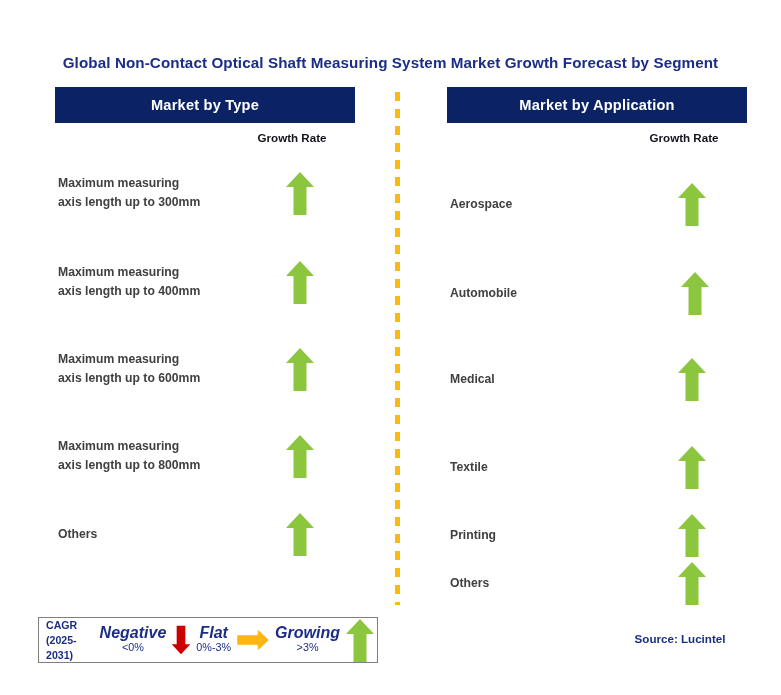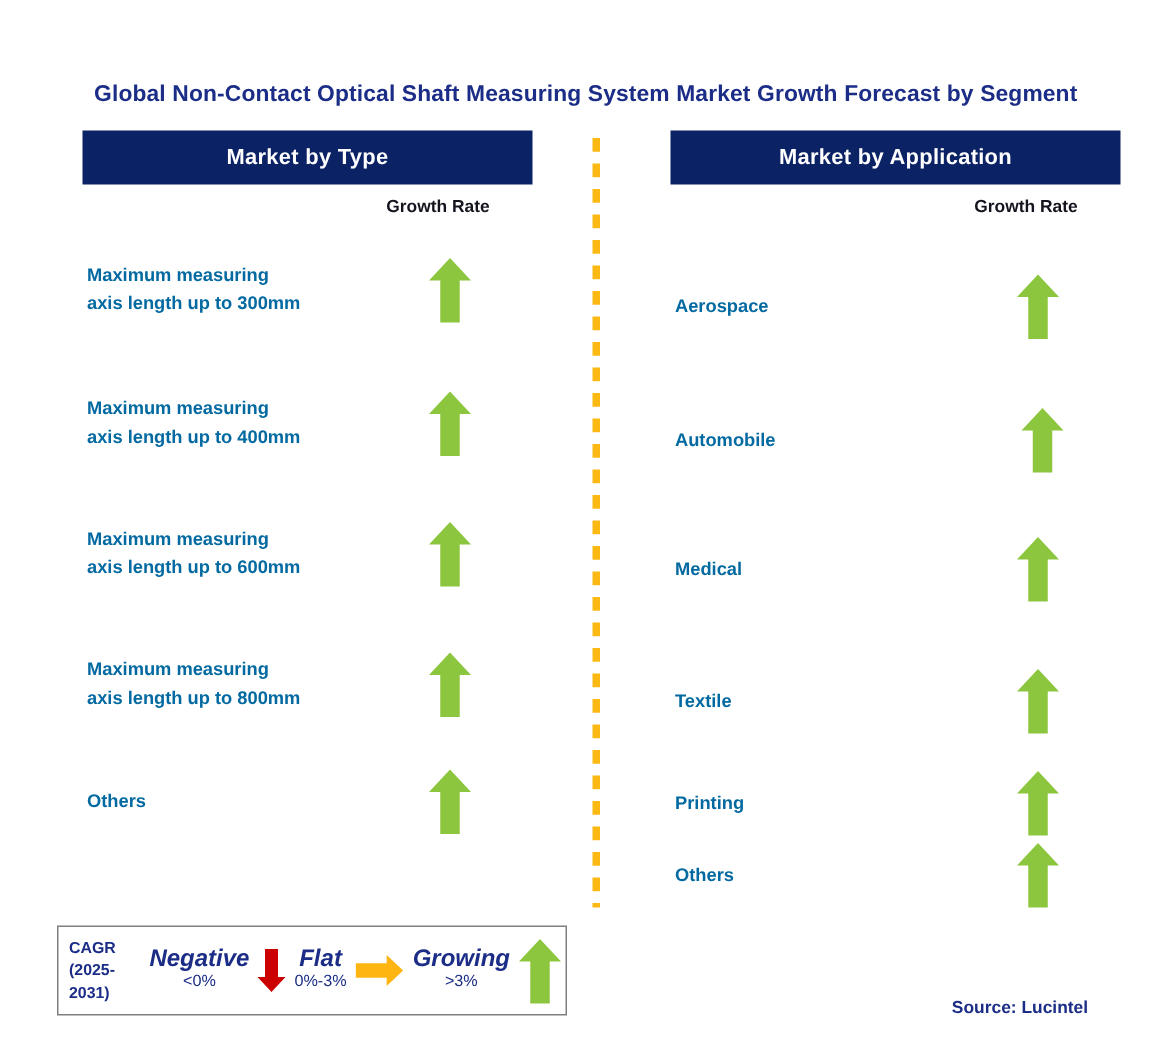--- a/index.html
+++ b/index.html
@@ -74,21 +74,21 @@
     left: 0;
     width: 300px;
     height: 56px;
     display: flex;
     align-items: center;
   }
   .seg-label {
     width: 190px;
     font-size: 12.2px;
     font-weight: bold;
-    color: #0369a1;
+    color: #404040;
     line-height: 19px;
     padding-left: 3px;
     box-sizing: border-box;
   }
   .seg-arrow-cell {
     width: 110px;
     display: flex;
     align-items: center;
     justify-content: center;
   }
@@ -115,21 +115,21 @@
     background-size: 5px 17px;
     background-repeat: repeat-y;
   }
 
   
   #cagr-legend {
     position: absolute;
     left: 38px;
     top: 617px;
     width: 340px;
-    height: 60px;
+    height: 46px;
     border: 1.6px solid #7f7f7f;
     box-sizing: border-box;
     background: #ffffff;
     display: flex;
     align-items: center;
   }
   .legend-cagr {
     width: 92px;
     padding-left: 7px;
     box-sizing: border-box;
@@ -170,21 +170,20 @@
   
   #source-note {
     position: absolute;
     left: 600px;
     top: 632px;
     width: 160px;
     text-align: center;
     font-size: 11.6px;
     font-weight: bold;
     color: #1b2d86;
-    margin-top: 33px;
   }
 </style>
 </head>
 <body>
 
 <div id="chart-title">Global Non-Contact Optical Shaft Measuring System Market Growth Forecast by Segment</div>
 
 <div class="panel" id="panel-type">
   <div class="panel-header">Market by Type</div>
   <div class="growth-rate-label">Growth Rate</div>

